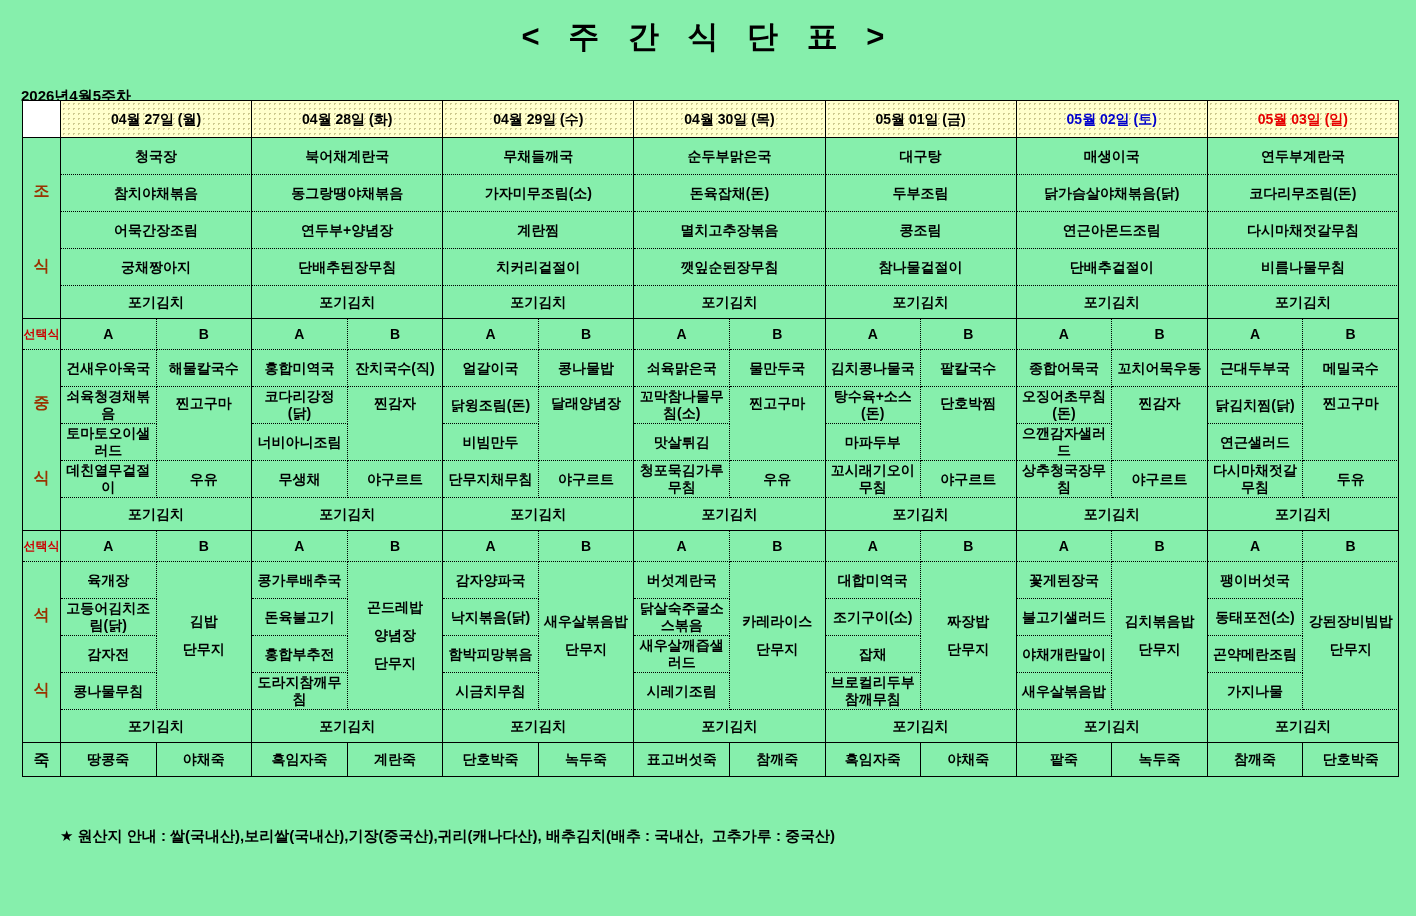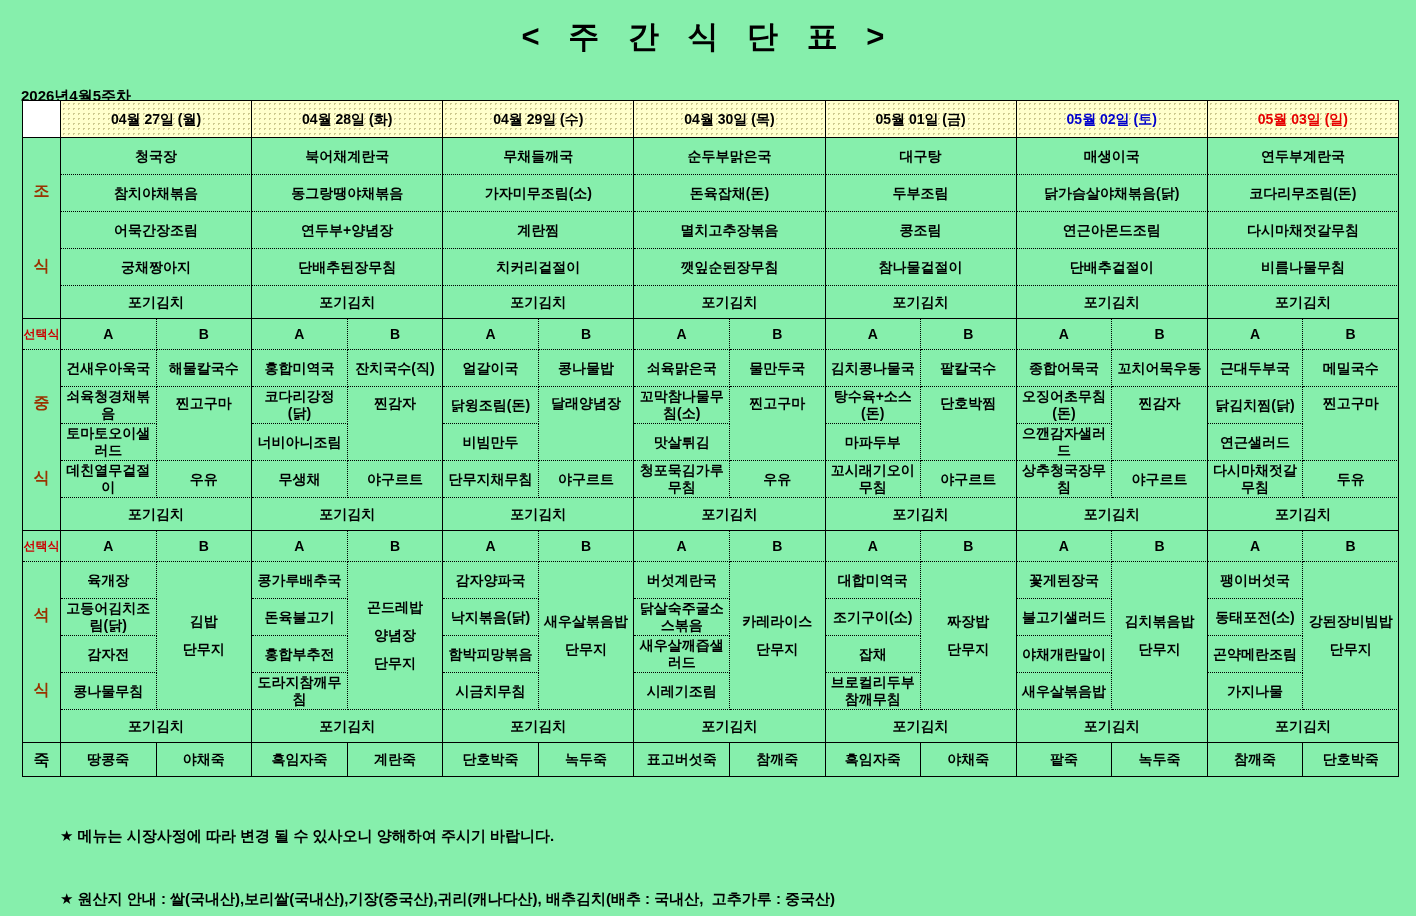--- a/index.html
+++ b/index.html
@@ -327,18 +327,17 @@
       <td>야채죽</td>
       <td>팥죽</td>
       <td>녹두죽</td>
       <td>참깨죽</td>
       <td>단호박죽</td>
     </tr>
     </tbody>
   </table>
 
   <div class="notes">
-    <div class="n1">★ 메뉴는 시장사정에 따라 변경 될 수 있사오니 양해하여 주시기 바랍니다.</div>
     <div class="n2">★ 원산지 안내 : 쌀(국내산),보리쌀(국내산),기장(중국산),귀리(캐나다산), 배추김치(배추 : 국내산,  고추가루 : 중국산)</div>
     
     
   </div>
 </div>
 
 </body></html>

